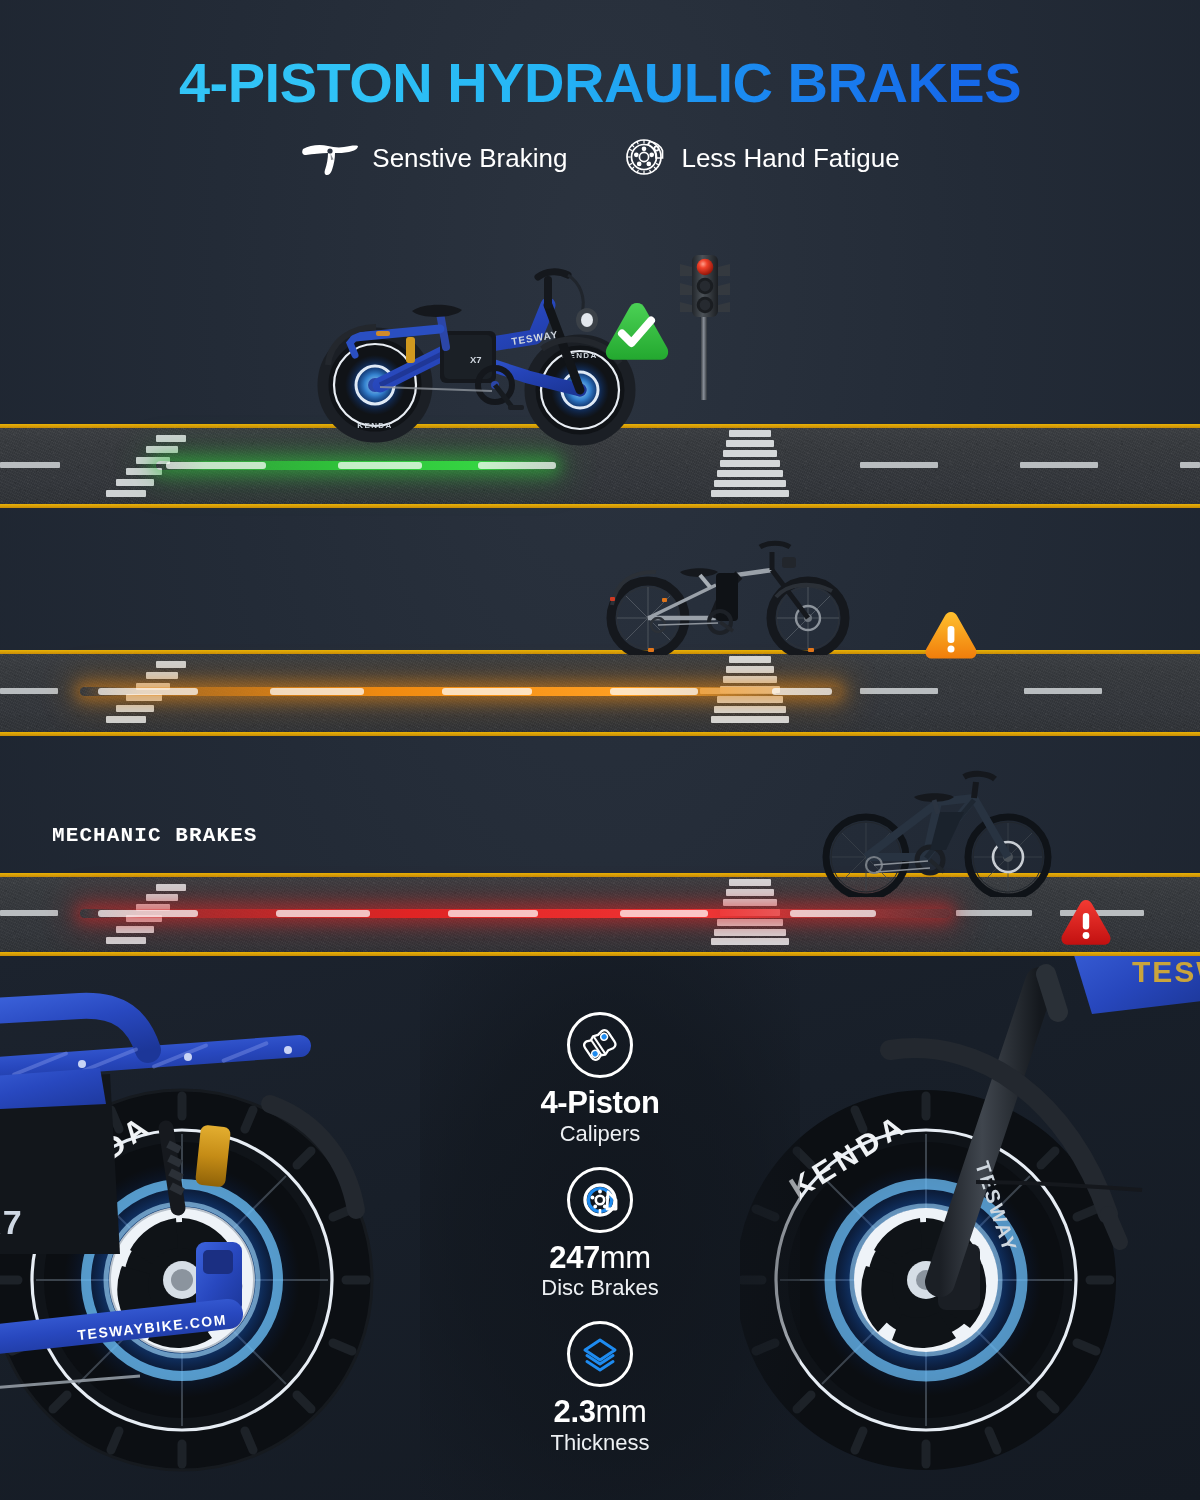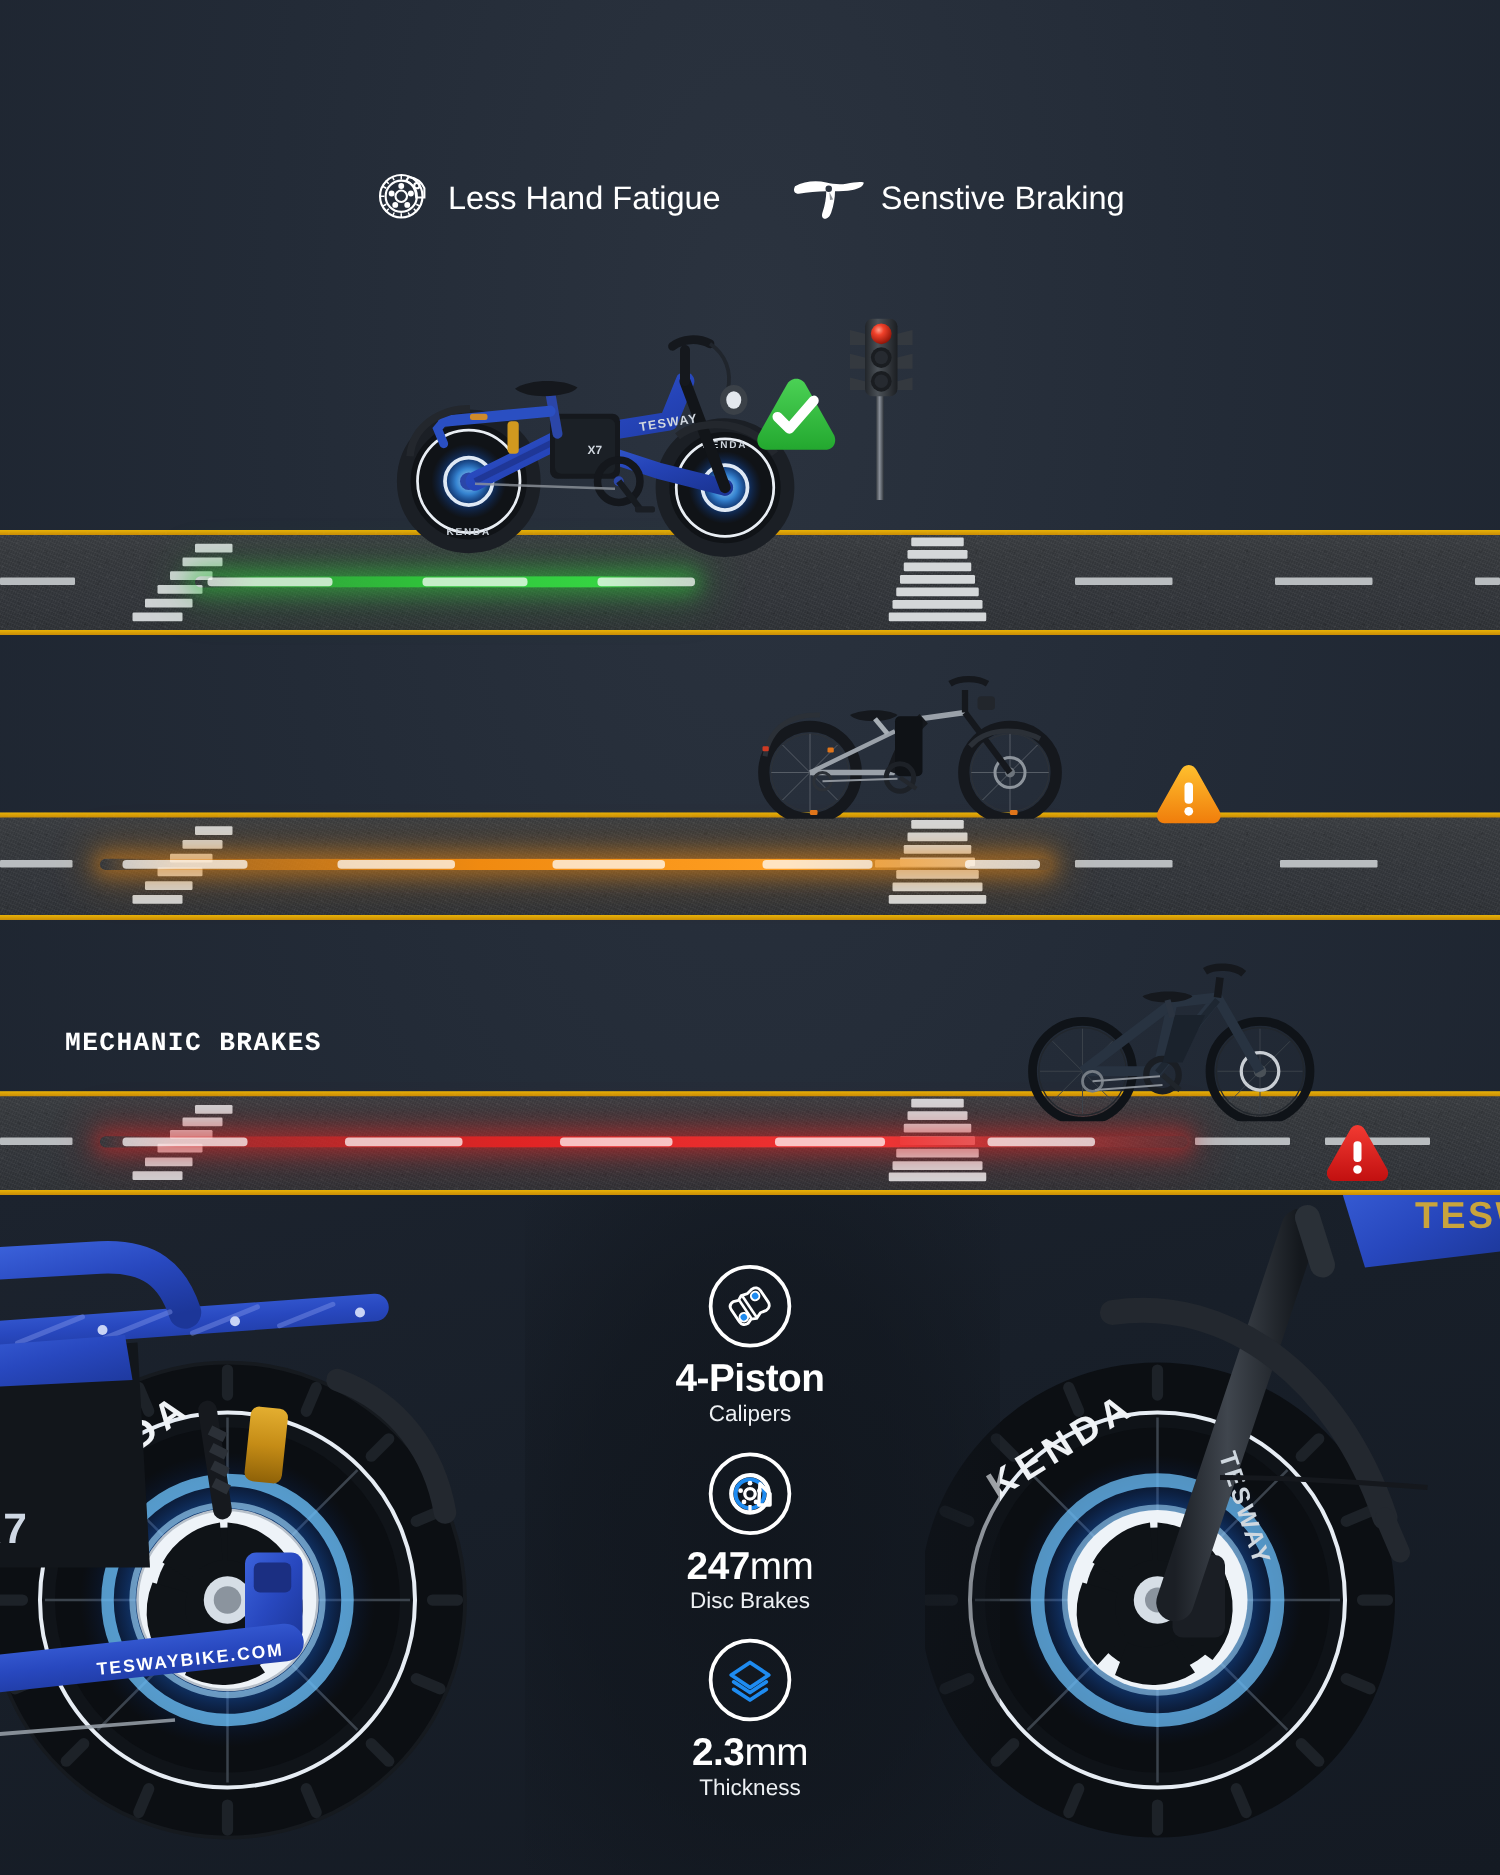--- a/index.html
+++ b/index.html
@@ -100,30 +100,45 @@
   }
   .specs { position:absolute; left:0; top:1012px; width:1200px; z-index:18;
            display:flex; flex-direction:column; align-items:center; gap:20px; }
   .spec { width:230px; display:flex; flex-direction:column; align-items:center; }
   .spec .ic { width:66px; height:66px; border:3px solid #ffffff; border-radius:50%;
               display:flex; align-items:center; justify-content:center; }
   .spec .big { margin-top:9px; color:#fff; font-size:31px; line-height:1.05;
                letter-spacing:-0.4px; white-space:nowrap; }
   .spec .big b { font-weight:bold;text-align:center; }
   .spec .big span { font-weight:400;text-align:center; }
-  .spec .sub { color:#edf0f3; font-size:18px; font-weight:300; margin-top:1px; white-space:nowrap; }
+  .spec .sub { color:#edf0f3; font-size:22px; font-weight:300; margin-top:1px; white-space:nowrap; }
 </style>
 </head>
 <body>
 
 <div class="page">
 
   <div class="header">
+    <div class="title">4-PISTON HYDRAULIC BRAKES</div>
 
     <div class="subrow">
+
+      <div class="subitem">
+        <span>
+          <svg width="60" height="40" viewBox="0 0 60 40">
+            <path d="M3 13 C10 9 20 8 28 10 C33 11 38 12 44 11 C50 10 55 9 58 10
+                     C58 13 54 15 49 16 C44 17 39 17 35 17
+                     C35 22 34 28 32 34 C31 37 29 39 27 39 C25 39 24 37 25 34
+                     C27 28 28 22 28 17 C21 17 13 18 6 19 C3 19 1 17 3 13 Z" fill="#ffffff"></path>
+            <circle cx="30" cy="15" r="2.6" fill="#2c3440"></circle>
+            <path d="M30.5 17.5 L33.5 23.5 L31 24 Z" fill="#2c3440" opacity=".55"></path>
+          </svg>
+        </span>
+        <span class="lbl">Senstive Braking</span>
+      </div>
 
       <div class="subitem">
         <span>
           <svg width="46" height="46" viewBox="0 0 46 46">
             <g fill="none" stroke="#ffffff" stroke-width="1.7">
               <circle cx="21" cy="24" r="17"></circle>
               <circle cx="21" cy="24" r="12.5"></circle>
               <circle cx="21" cy="24" r="4.6"></circle>
               <circle cx="21" cy="15.8" r="1.5" fill="#fff"></circle>
               <circle cx="28.7" cy="21.8" r="1.5" fill="#fff"></circle>
@@ -146,34 +161,20 @@
               <line x1="36" y1="32" x2="33" y2="30.4"></line>
                 <line x1="14" y1="40" x2="15.4" y2="37"></line>
               <line x1="28" y1="40" x2="26.6" y2="37"></line>
                 <line x1="13.8" y1="8.3" x2="15.3" y2="11.2"></line>
             </g>
           </svg>
         </span>
         <span class="lbl">Less Hand Fatigue</span>
       </div>
 
-      <div class="subitem">
-        <span>
-          <svg width="60" height="40" viewBox="0 0 60 40">
-            <path d="M3 13 C10 9 20 8 28 10 C33 11 38 12 44 11 C50 10 55 9 58 10
-                     C58 13 54 15 49 16 C44 17 39 17 35 17
-                     C35 22 34 28 32 34 C31 37 29 39 27 39 C25 39 24 37 25 34
-                     C27 28 28 22 28 17 C21 17 13 18 6 19 C3 19 1 17 3 13 Z" fill="#ffffff"></path>
-            <circle cx="30" cy="15" r="2.6" fill="#2c3440"></circle>
-            <path d="M30.5 17.5 L33.5 23.5 L31 24 Z" fill="#2c3440" opacity=".55"></path>
-          </svg>
-        </span>
-        <span class="lbl">Senstive Braking</span>
-      </div>
-
     </div>
   </div>
 
   <div class="bikewrap" style="left:280px; top:225px; width:400px; height:245px;">
     <svg width="400" height="245" viewBox="0 0 400 245">
 
       <defs>
         <radialGradient id="wg" cx="50%" cy="50%" r="50%">
           <stop offset="0%" stop-color="#bfe6ff" stop-opacity=".95"></stop>
           <stop offset="34%" stop-color="#3fa0ff" stop-opacity=".8"></stop>

